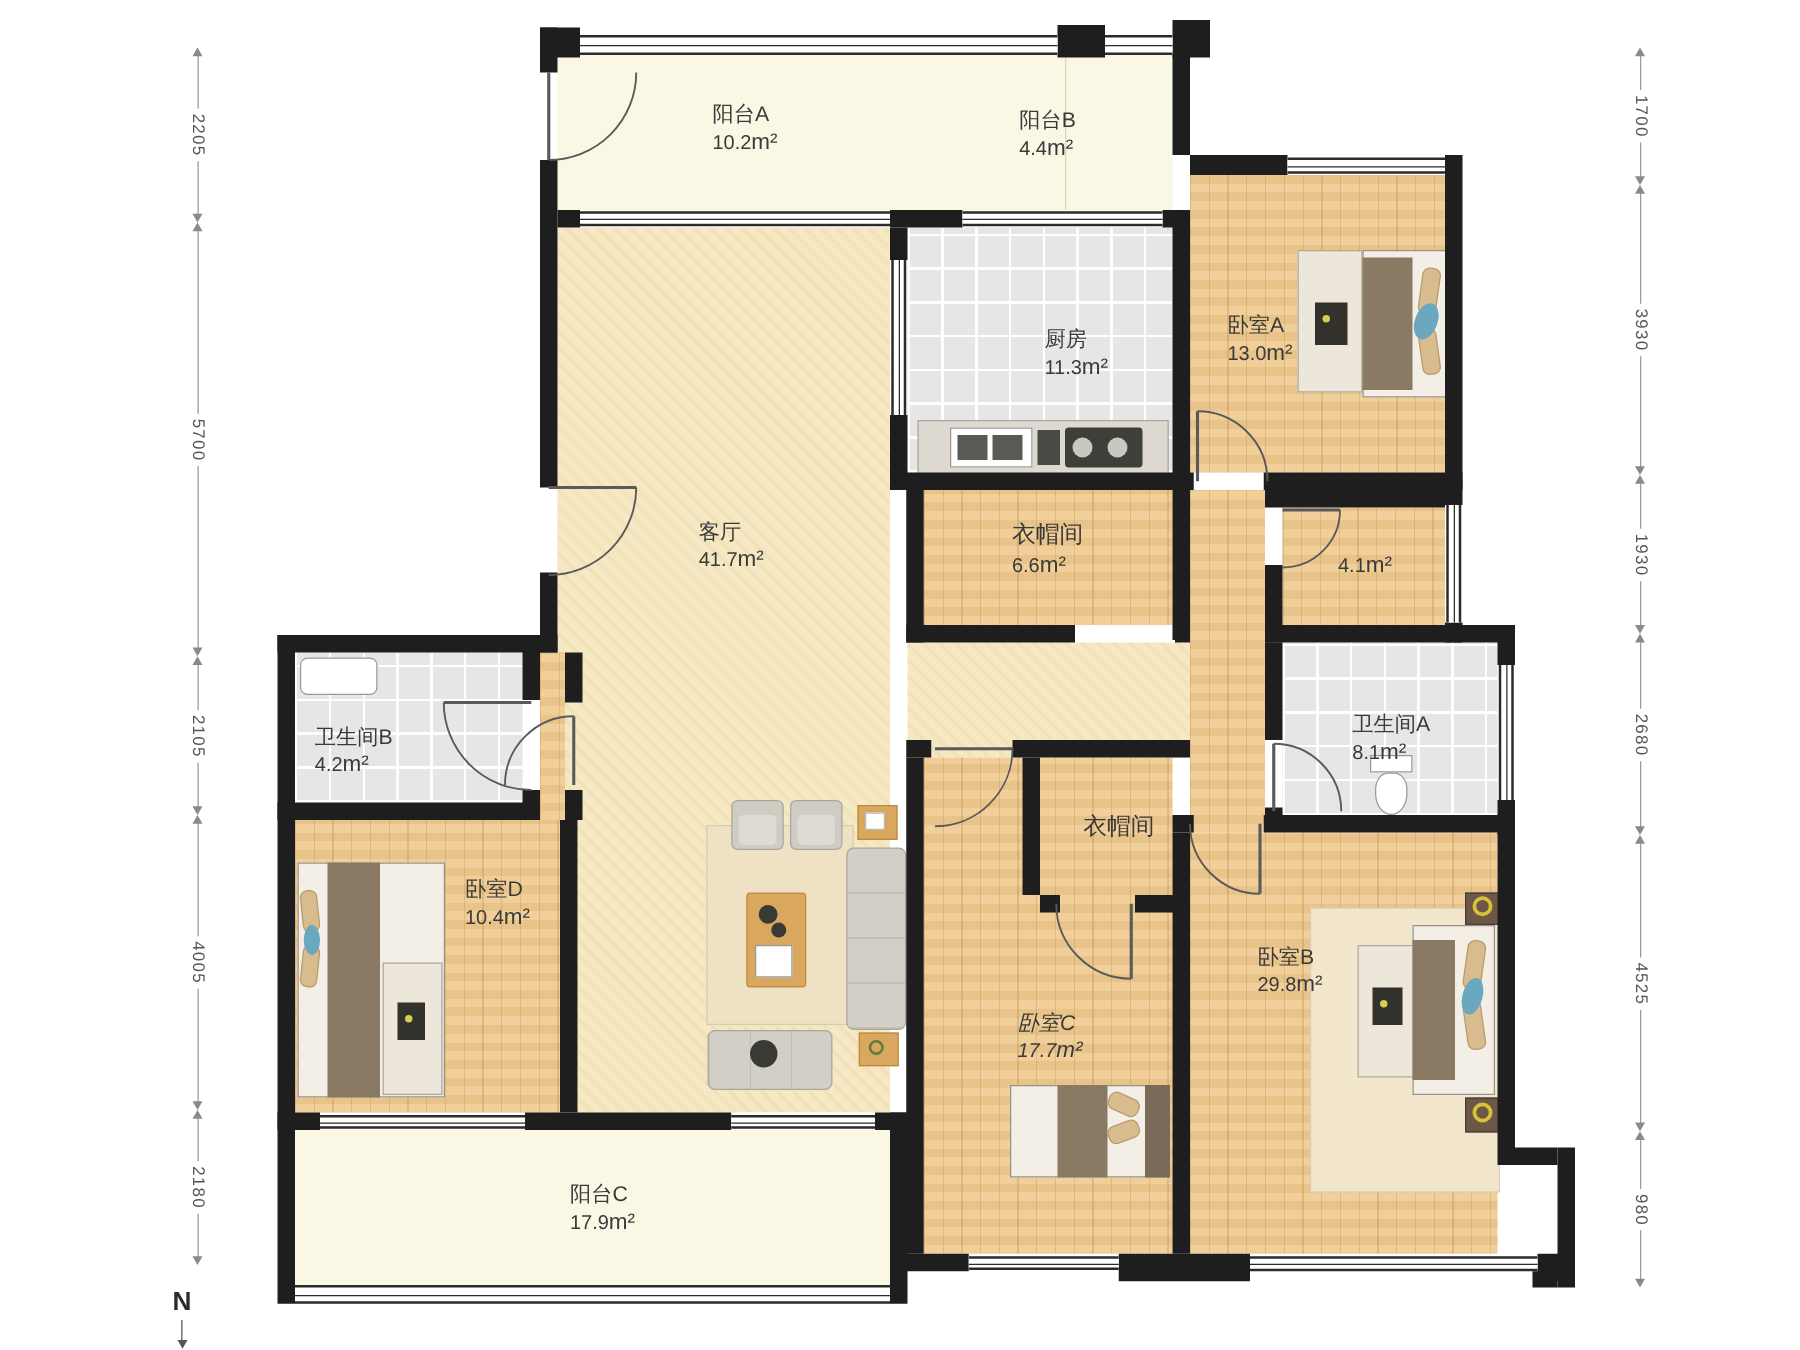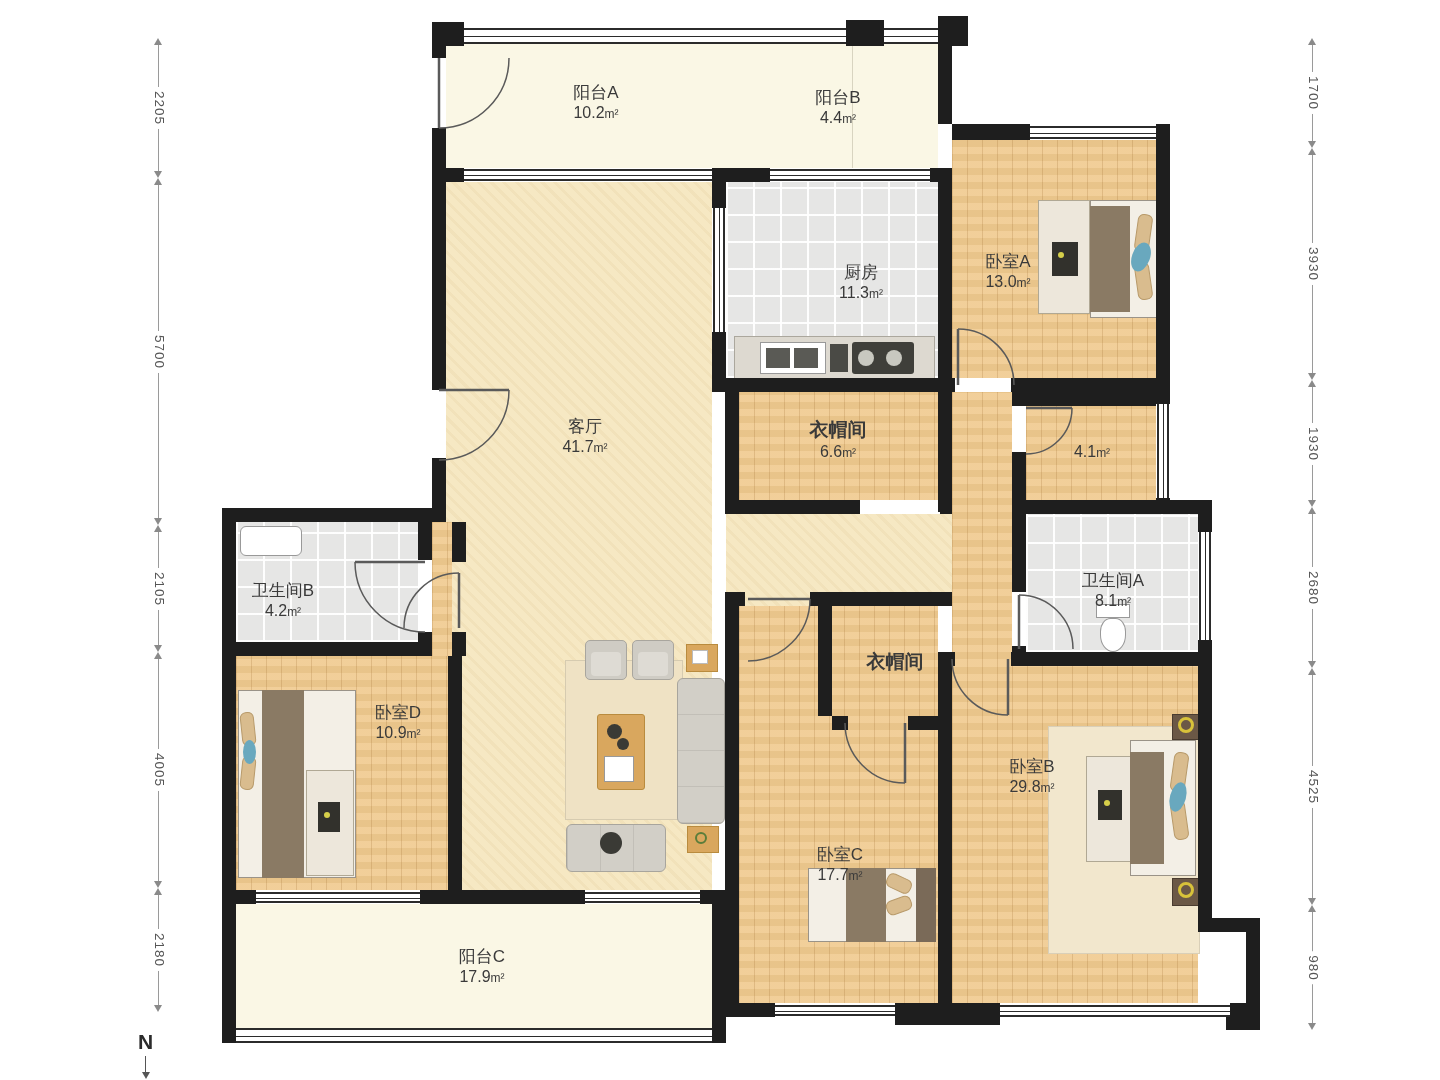--- a/index.html
+++ b/index.html
@@ -9,25 +9,25 @@
   .tan{background:#F6E8C3;background-image:repeating-linear-gradient(45deg, rgba(190,150,80,0.08) 0 3px, rgba(0,0,0,0) 3px 9px);}
   .wood{background:#F0CA8E;background-image:repeating-linear-gradient(90deg, rgba(146,95,35,0.20) 0 1px, rgba(0,0,0,0) 1px 15px),repeating-linear-gradient(0deg, rgba(255,255,255,0.10) 0 7px, rgba(0,0,0,0.03) 7px 14px);}
   .tile{background:#E6E6E5;background-image:repeating-linear-gradient(90deg,rgba(255,255,255,0.95) 0 2px,rgba(0,0,0,0) 2px 27px),repeating-linear-gradient(0deg,rgba(255,255,255,0.95) 0 2px,rgba(0,0,0,0) 2px 27px);}
   .w{position:absolute;background:#1e1e1e;z-index:30;}
   .winh{position:absolute;background:#fff;border-top:2px solid #2b2b2b;border-bottom:2px solid #2b2b2b;box-sizing:border-box;z-index:31;}
   .winh::after{content:"";position:absolute;left:0;right:0;top:50%;height:1px;background:#2b2b2b;}
   .winv{position:absolute;background:#fff;border-left:2px solid #2b2b2b;border-right:2px solid #2b2b2b;box-sizing:border-box;z-index:31;}
   .winv::after{content:"";position:absolute;top:0;bottom:0;left:50%;width:1px;background:#2b2b2b;}
   .furn{position:absolute;box-sizing:border-box;z-index:10;}
   svg.doors{position:absolute;left:0;top:0;z-index:35;pointer-events:none;}
-  .rlabel{position:absolute;transform:translate(-50%,-50%);text-align:center;z-index:40;color:#3a3a3a;line-height:1.25;white-space:nowrap;}
+  .rlabel{position:absolute;transform:translate(-50%,-50%);text-align:left;z-index:40;color:#3a3a3a;line-height:1.25;white-space:nowrap;}
   .rname{font-size:17px;font-weight:500;}
-  .rname.big{font-size:19px;font-weight:700;}
+  .rname.big{font-size:19px;font-weight:400;}
   .rarea{font-size:16px;}
-  .rarea .unit{font-size:12px;}
+  .rarea .unit{font-size:18px;}
   .dim{position:absolute;width:22px;z-index:40;}
   .dline{position:absolute;left:10px;top:2px;bottom:2px;width:1px;background:#9a9a9a;}
   .tri{position:absolute;left:6px;width:0;height:0;border-left:4.5px solid transparent;border-right:4.5px solid transparent;}
   .tri.t{top:0;border-bottom:7px solid #8a8a8a;}
   .tri.b{bottom:0;border-top:7px solid #8a8a8a;}
   .dnum{position:absolute;left:50%;top:50%;transform:translate(-50%,-50%);writing-mode:vertical-rl;background:#fff;color:#555;font-size:13.5px;padding:4px 0;letter-spacing:1px;}
   .compass{position:absolute;left:138px;top:1030px;z-index:40;text-align:center;color:#2b2b2b;}
   .compass .nletter{font-size:21px;font-weight:700;}
   .compass .cstem{display:block;margin:2px auto 0;width:1px;height:16px;background:#555;}
   .compass .chead{display:block;margin:0 auto;width:0;height:0;border-left:4px solid transparent;border-right:4px solid transparent;border-top:7px solid #555;}
@@ -255,23 +255,23 @@
   </div>
   <div class="rlabel" style="left:1113px;top:591px;">
     <div class="rname">卫生间A</div>
     <div class="rarea"><span>8.1</span><span class="unit">m²</span></div>
   </div>
   <div class="rlabel" style="left:895px;top:662px;">
     <div class="rname big">衣帽间</div>
   </div>
   <div class="rlabel" style="left:398px;top:723px;">
     <div class="rname">卧室D</div>
-    <div class="rarea"><span>10.9</span><span class="unit">m²</span></div>
-  </div>
-  <div class="rlabel" style="left:840px;top:865px;">
+    <div class="rarea"><span>10.4</span><span class="unit">m²</span></div>
+  </div>
+  <div class="rlabel" style="left:840px;top:830px;font-style:italic;">
     <div class="rname">卧室C</div>
     <div class="rarea"><span>17.7</span><span class="unit">m²</span></div>
   </div>
   <div class="rlabel" style="left:1032px;top:777px;">
     <div class="rname">卧室B</div>
     <div class="rarea"><span>29.8</span><span class="unit">m²</span></div>
   </div>
   <div class="rlabel" style="left:482px;top:967px;">
     <div class="rname">阳台C</div>
     <div class="rarea"><span>17.9</span><span class="unit">m²</span></div>

